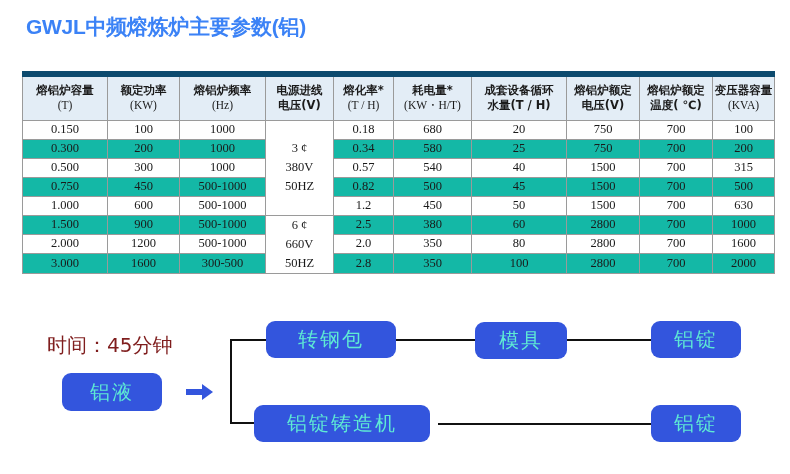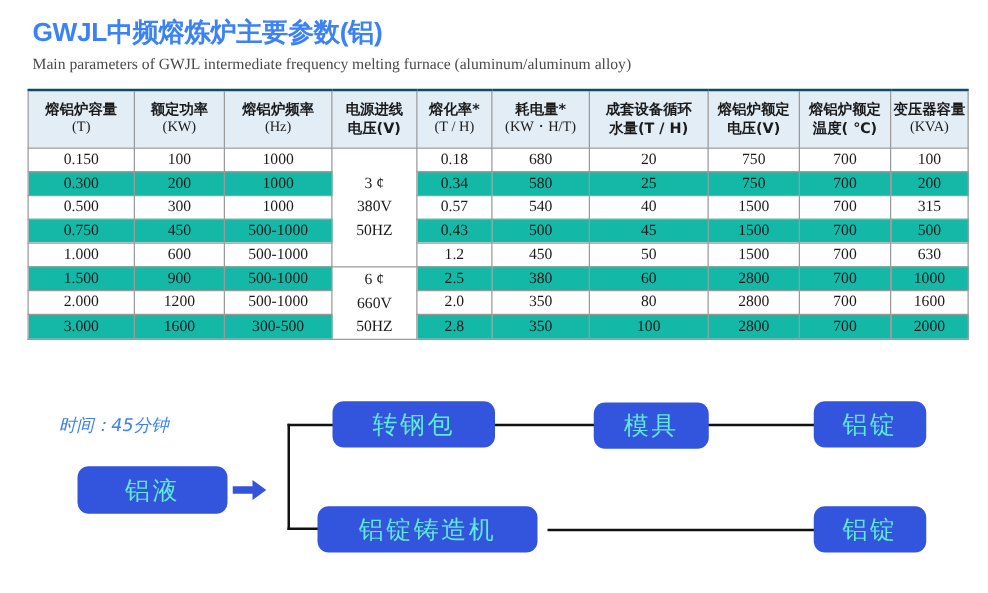--- a/index.html
+++ b/index.html
@@ -41,21 +41,21 @@
     font-family: "Liberation Serif", "DejaVu Serif", serif;
   }
   table.params th, table.params td {
     border: 1px solid #9a9a9a;
     text-align: center;
     vertical-align: middle;
     color: #1a1a1a;
   }
   table.params thead th {
     background: #E3EDF6;
-    border-top: 2px solid #0c4a6e;
+    border-top: 6px solid #0c4a6e;
     border-bottom: 1px solid #9a9a9a;
     height: 46px;
     padding: 2px 1px;
     font-weight: normal;
   }
   .th-cn {
     display: block;
     font-family: "DejaVu Sans", "Liberation Sans", sans-serif;
     font-weight: bold;
     font-size: 11.5px;
@@ -83,43 +83,42 @@
     background: #ffffff !important;
     font-size: 12.5px;
     line-height: 19px;
   }
   .volt-line { display: block; white-space: nowrap; }
 
   .time-label {
     position: absolute;
     left: 47px; top: 332px;
     font-family: "DejaVu Sans", "Liberation Sans", sans-serif;
-    font-size: 14px;
-    color: #3b82f6;
-    white-space: nowrap;
-    font-style: italic;
+    font-size: 20px;
+    color: #7f1d1d;
+    white-space: nowrap;
   }
 
   .node {
     position: absolute;
     background: #3355DD;
     color: #5eead4;
     border-radius: 9px;
     font-family: "DejaVu Sans", "Liberation Sans", sans-serif;
     font-size: 20px;
     letter-spacing: 2px;
     text-align: center;
     white-space: nowrap;
     display: flex;
     align-items: center;
     justify-content: center;
     z-index: 3;
   }
 
-  #node-alliquid { left: 62px;  top: 373px; width: 120px; height: 38px; }
+  #node-alliquid { left: 62px;  top: 373px; width: 100px; height: 38px; }
   #node-ladle    { left: 266px; top: 321px; width: 130px; height: 37px; }
   #node-mould    { left: 475px; top: 322px; width: 92px;  height: 37px; }
   #node-ingot1   { left: 651px; top: 321px; width: 90px;  height: 37px; }
   #node-caster   { left: 254px; top: 405px; width: 176px; height: 37px; }
   #node-ingot2   { left: 651px; top: 405px; width: 90px;  height: 37px; }
 
   .arrow-right {
     position: absolute;
     left: 186px; top: 383px;
     width: 28px; height: 18px;
@@ -141,21 +140,20 @@
   
   #ln-r2a { left: 438px; top: 423px; width: 218px; height: 1.6px; }
 </style>
 </head>
 <body>
 
 <div class="page">
 
   <div class="title-block">
     <div class="main-title">GWJL中频熔炼炉主要参数(铝)</div>
-    <div class="sub-title">Main parameters of GWJL intermediate frequency melting furnace (aluminum/aluminum alloy)</div>
   </div>
 
   <div class="table-wrap">
     <table class="params">
       <colgroup>
         <col style="width:85px">
           <col style="width:72px">
           <col style="width:86px">
         <col style="width:68px">
           <col style="width:60px">
@@ -249,21 +247,21 @@
           <td>40</td>
           <td>1500</td>
           <td>700</td>
           <td>315</td>
         </tr>
 
         <tr class="alt">
           <td>0.750</td>
           <td>450</td>
           <td>500-1000</td>
-          <td>0.43</td>
+          <td>0.82</td>
           <td>500</td>
           <td>45</td>
           <td>1500</td>
           <td>700</td>
           <td>500</td>
         </tr>
 
         <tr>
           <td>1.000</td>
           <td>600</td>

